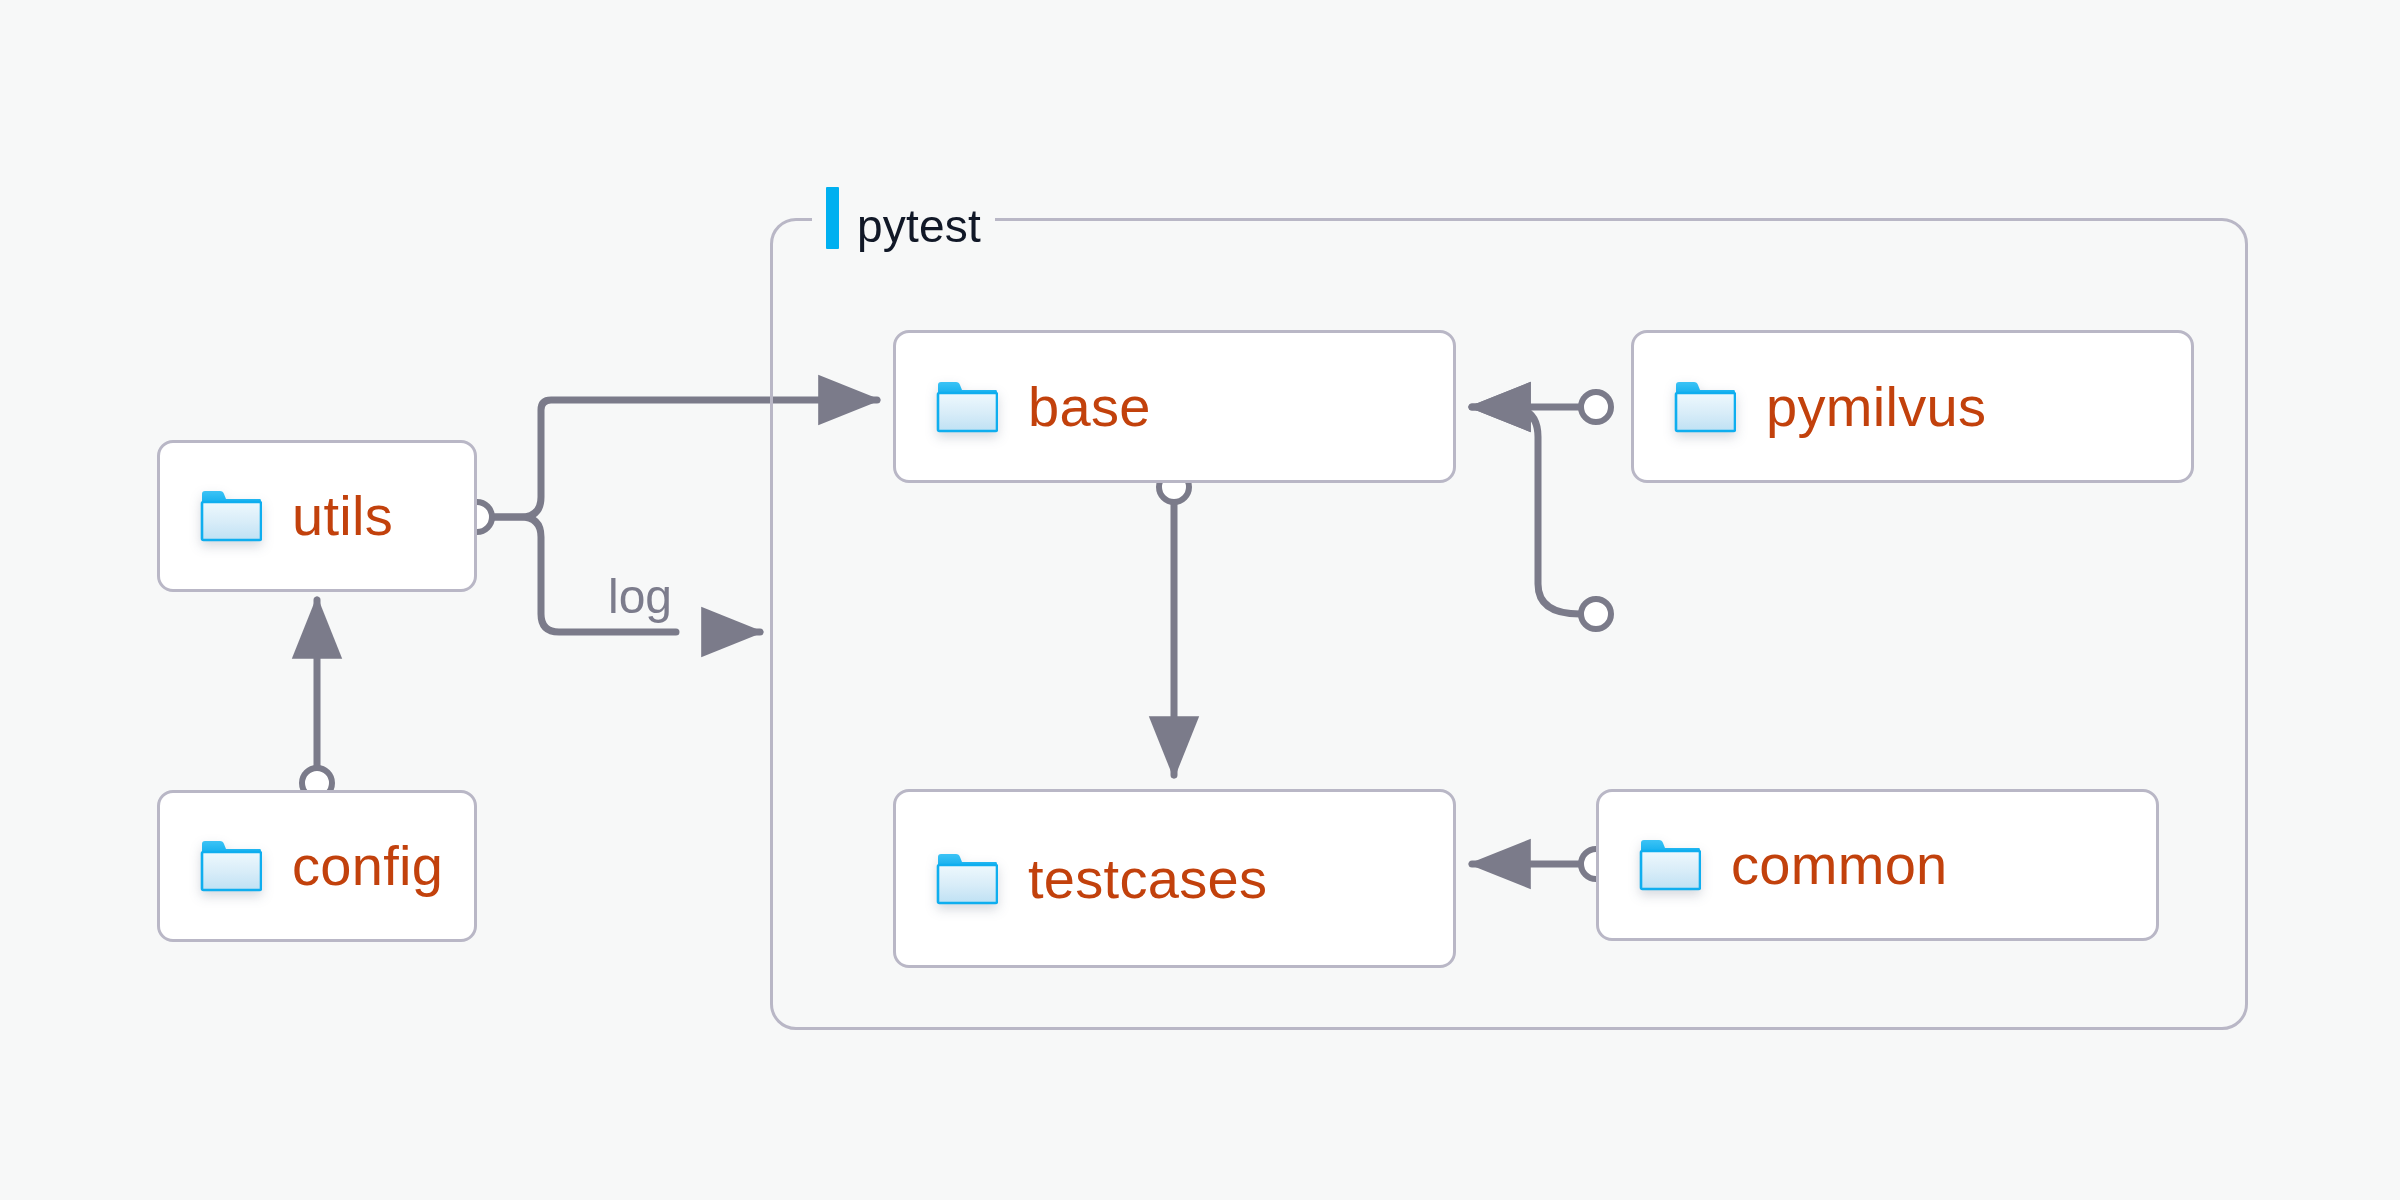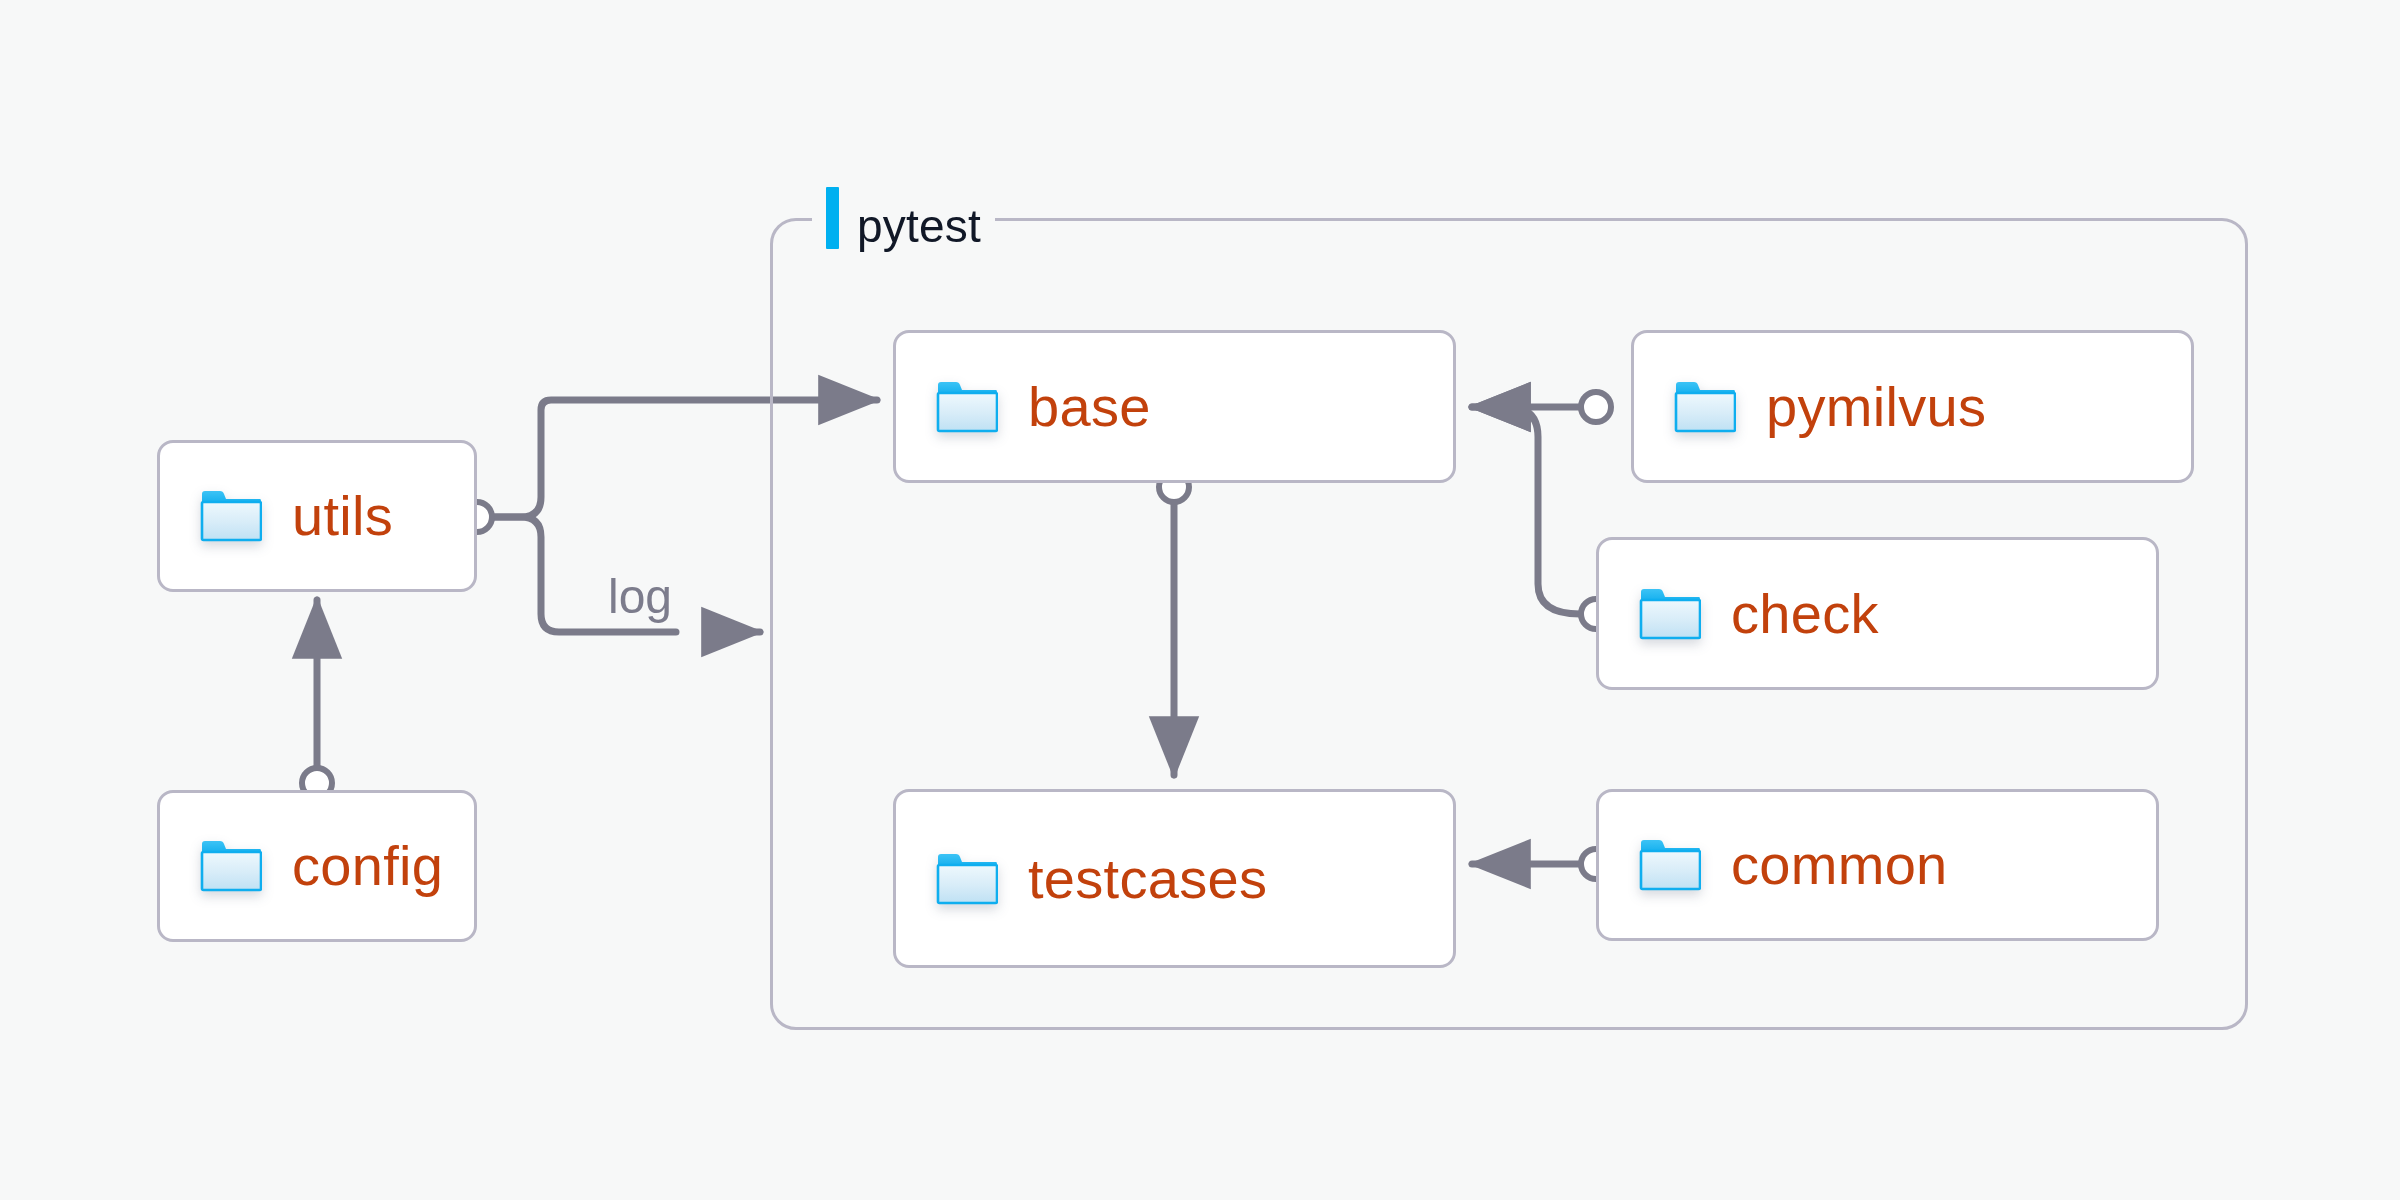--- a/index.html
+++ b/index.html
@@ -192,29 +192,20 @@
   <div class="node" style="left:1596px; top:330px; width:563px; height:153px;margin-left:35px;">
     <span class="folder">
       <svg viewBox="0 0 62 52" width="62" height="52" xmlns="http://www.w3.org/2000/svg">
         <path d="M2,10 L2,4 Q2,1 5,1 L20,1 Q23,1 24,4 L26,9 L60,9 Q61,9 61,11 L61,14 L2,14 Z" fill="url(#folderTab)"></path>
         <rect x="2" y="12" width="59" height="38" rx="1.5" fill="url(#folderGrad)" stroke="#0faeef" stroke-width="2.6"></rect>
       </svg>
     </span>
     <span class="label">pymilvus</span>
   </div>
 
-  <div class="node" style="left:1596px; top:537px; width:563px; height:153px;">
-    <span class="folder">
-      <svg viewBox="0 0 62 52" width="62" height="52" xmlns="http://www.w3.org/2000/svg">
-        <path d="M2,10 L2,4 Q2,1 5,1 L20,1 Q23,1 24,4 L26,9 L60,9 Q61,9 61,11 L61,14 L2,14 Z" fill="url(#folderTab)"></path>
-        <rect x="2" y="12" width="59" height="38" rx="1.5" fill="url(#folderGrad)" stroke="#0faeef" stroke-width="2.6"></rect>
-      </svg>
-    </span>
-    <span class="label">check</span>
-  </div>
 
   <div class="node" style="left:1596px; top:789px; width:563px; height:152px;">
     <span class="folder">
       <svg viewBox="0 0 62 52" width="62" height="52" xmlns="http://www.w3.org/2000/svg">
         <path d="M2,10 L2,4 Q2,1 5,1 L20,1 Q23,1 24,4 L26,9 L60,9 Q61,9 61,11 L61,14 L2,14 Z" fill="url(#folderTab)"></path>
         <rect x="2" y="12" width="59" height="38" rx="1.5" fill="url(#folderGrad)" stroke="#0faeef" stroke-width="2.6"></rect>
       </svg>
     </span>
     <span class="label">common</span>
   </div>

